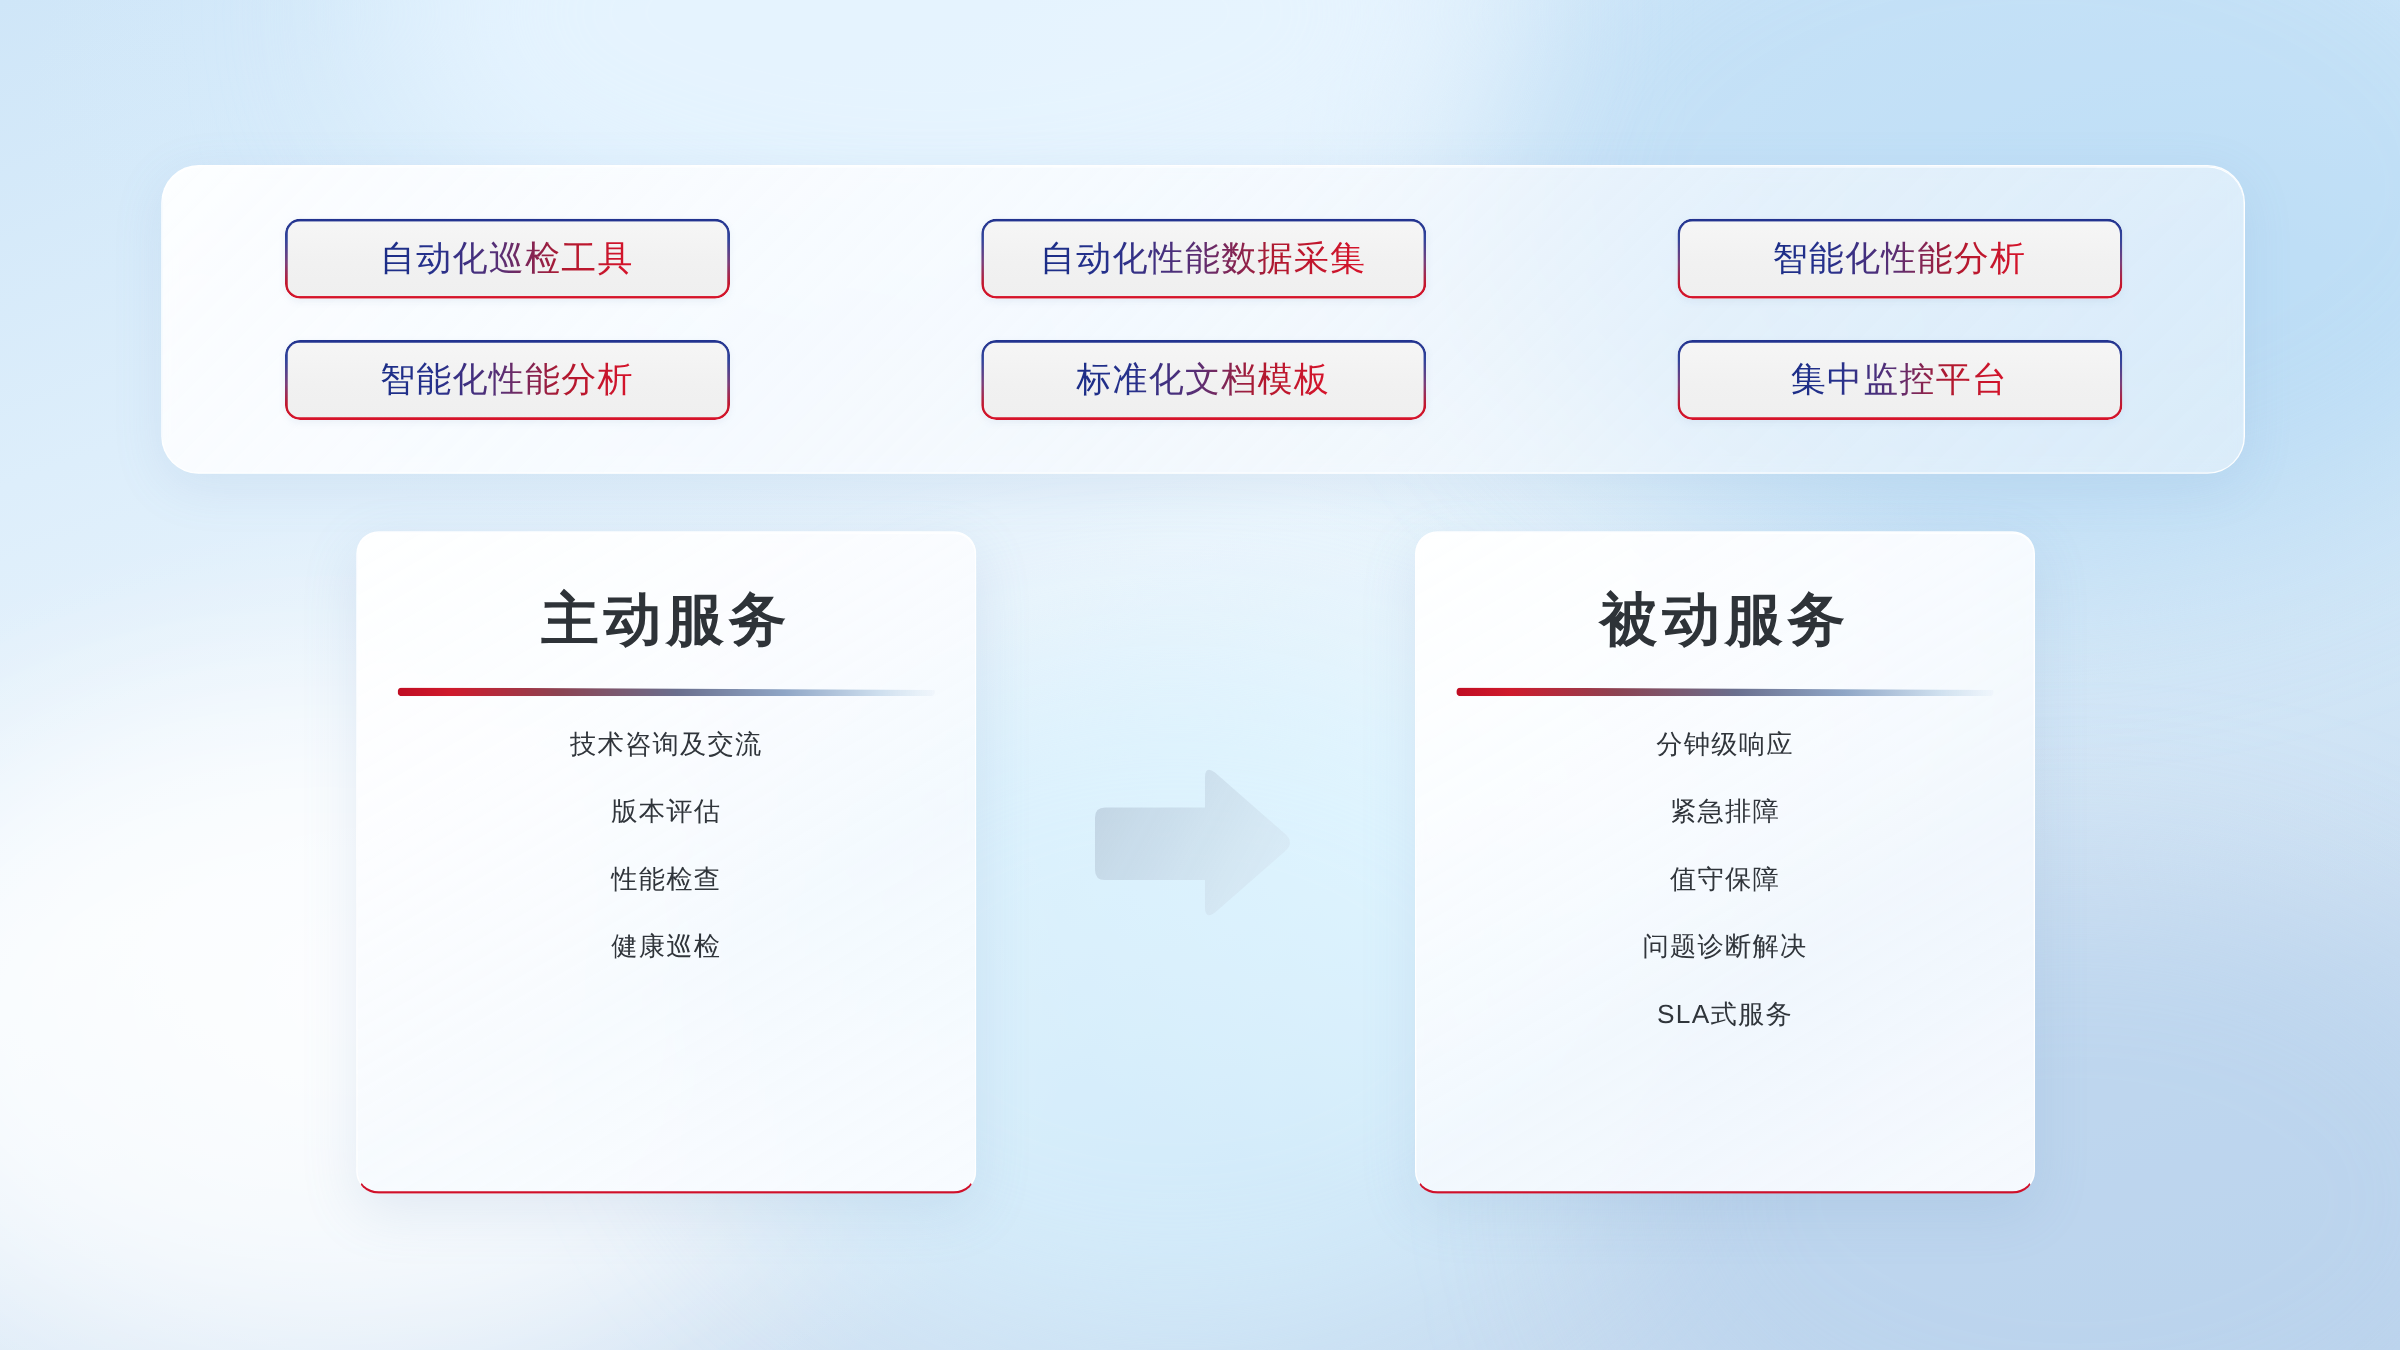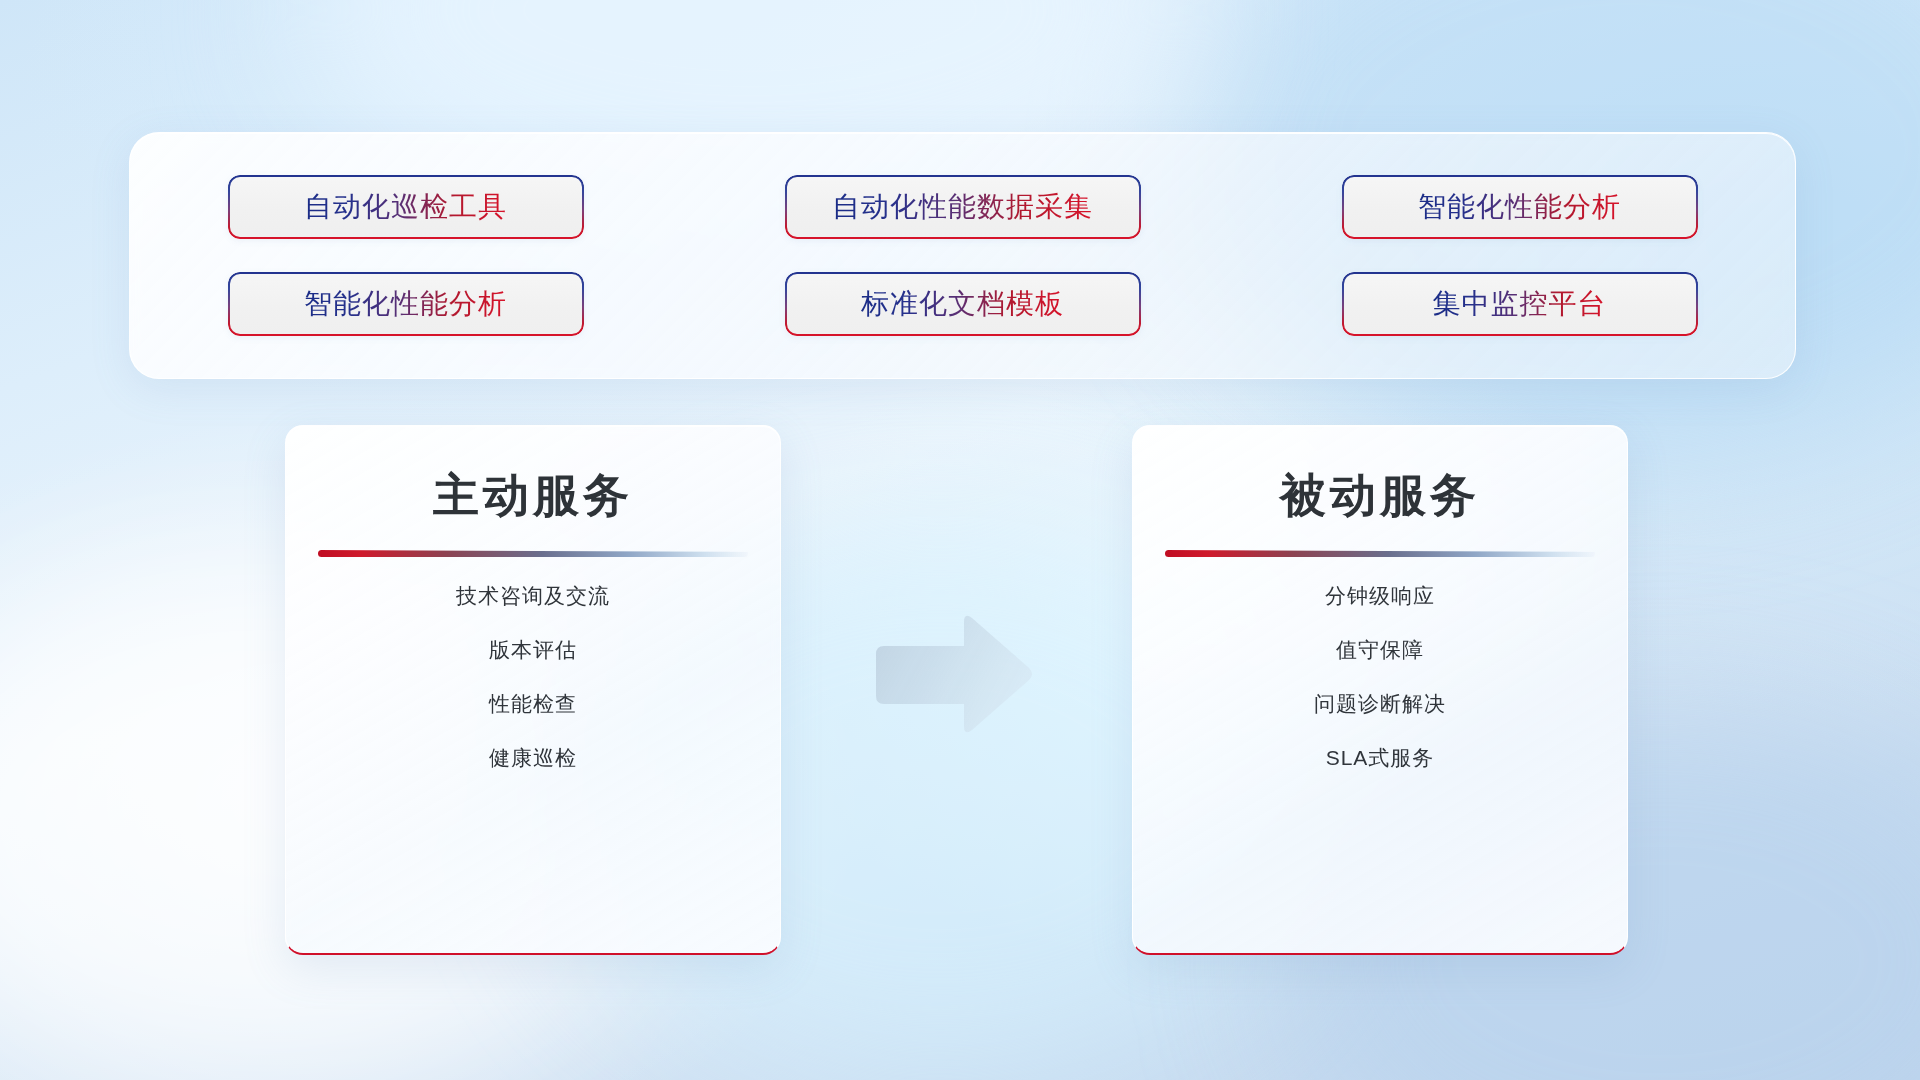--- a/index.html
+++ b/index.html
@@ -243,19 +243,20 @@
              L16 94
              Q8 94 8 86
              Z" fill="url(#arrowGrad)"></path>
   </svg>
 
   <section class="service-card" id="card-reactive">
     <h2 class="card-title">被动服务</h2>
     <div class="card-rule"></div>
     <ul class="card-list">
       <li>分钟级响应</li>
+      <li>紧急排障</li>
       <li>值守保障</li>
       <li>问题诊断解决</li>
       <li>SLA式服务</li>
     </ul>
   </section>
 
 </div>
 
 </body></html>

